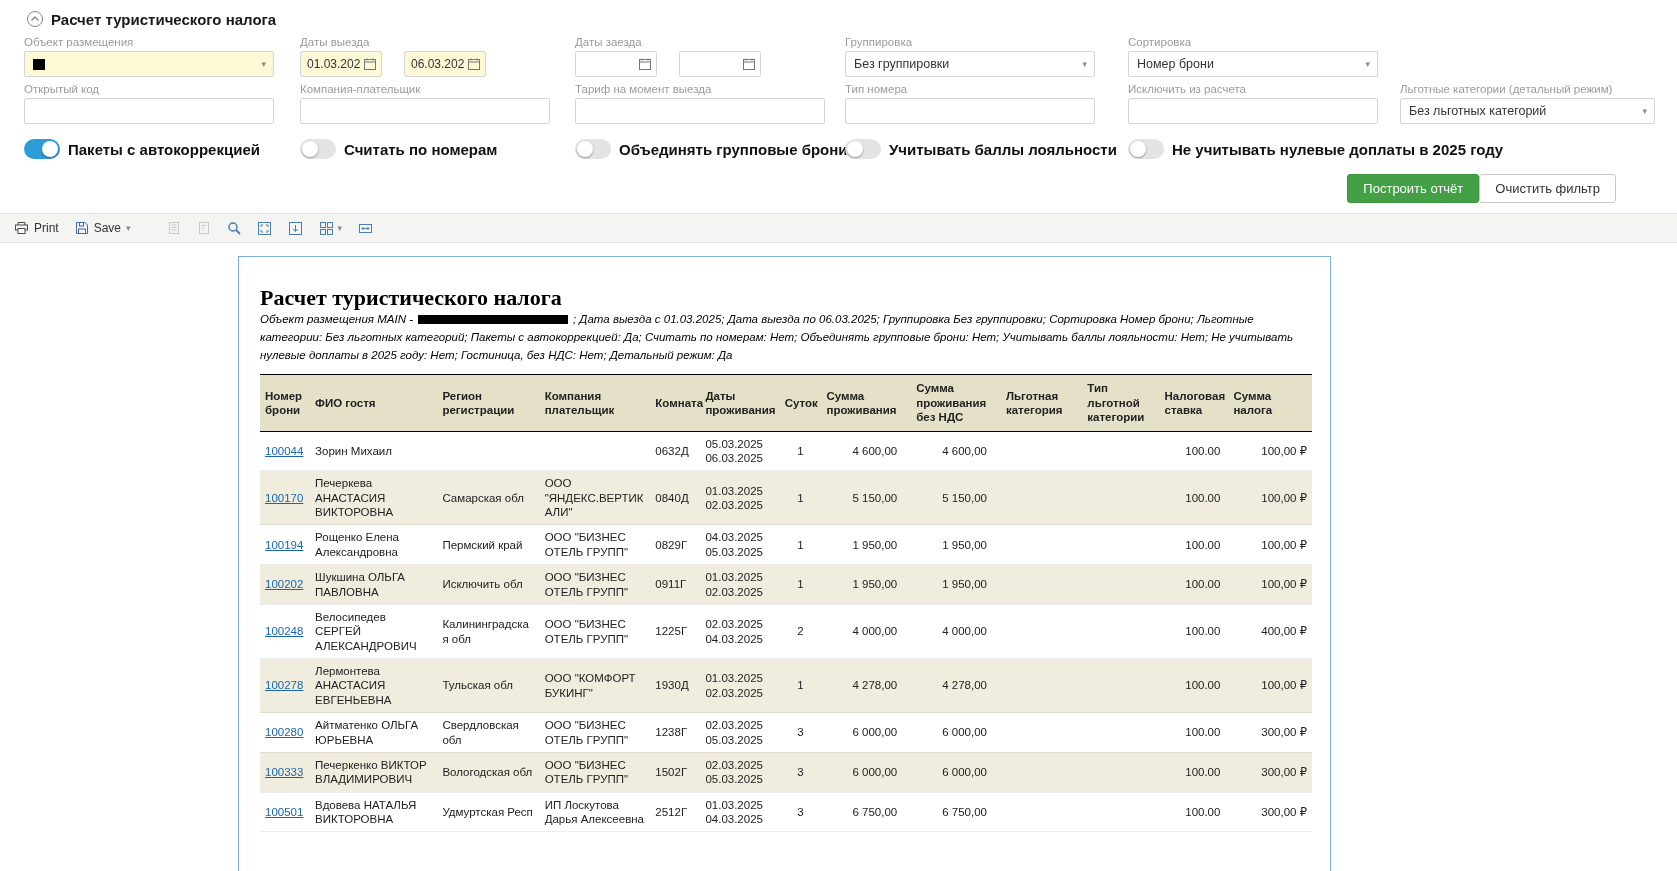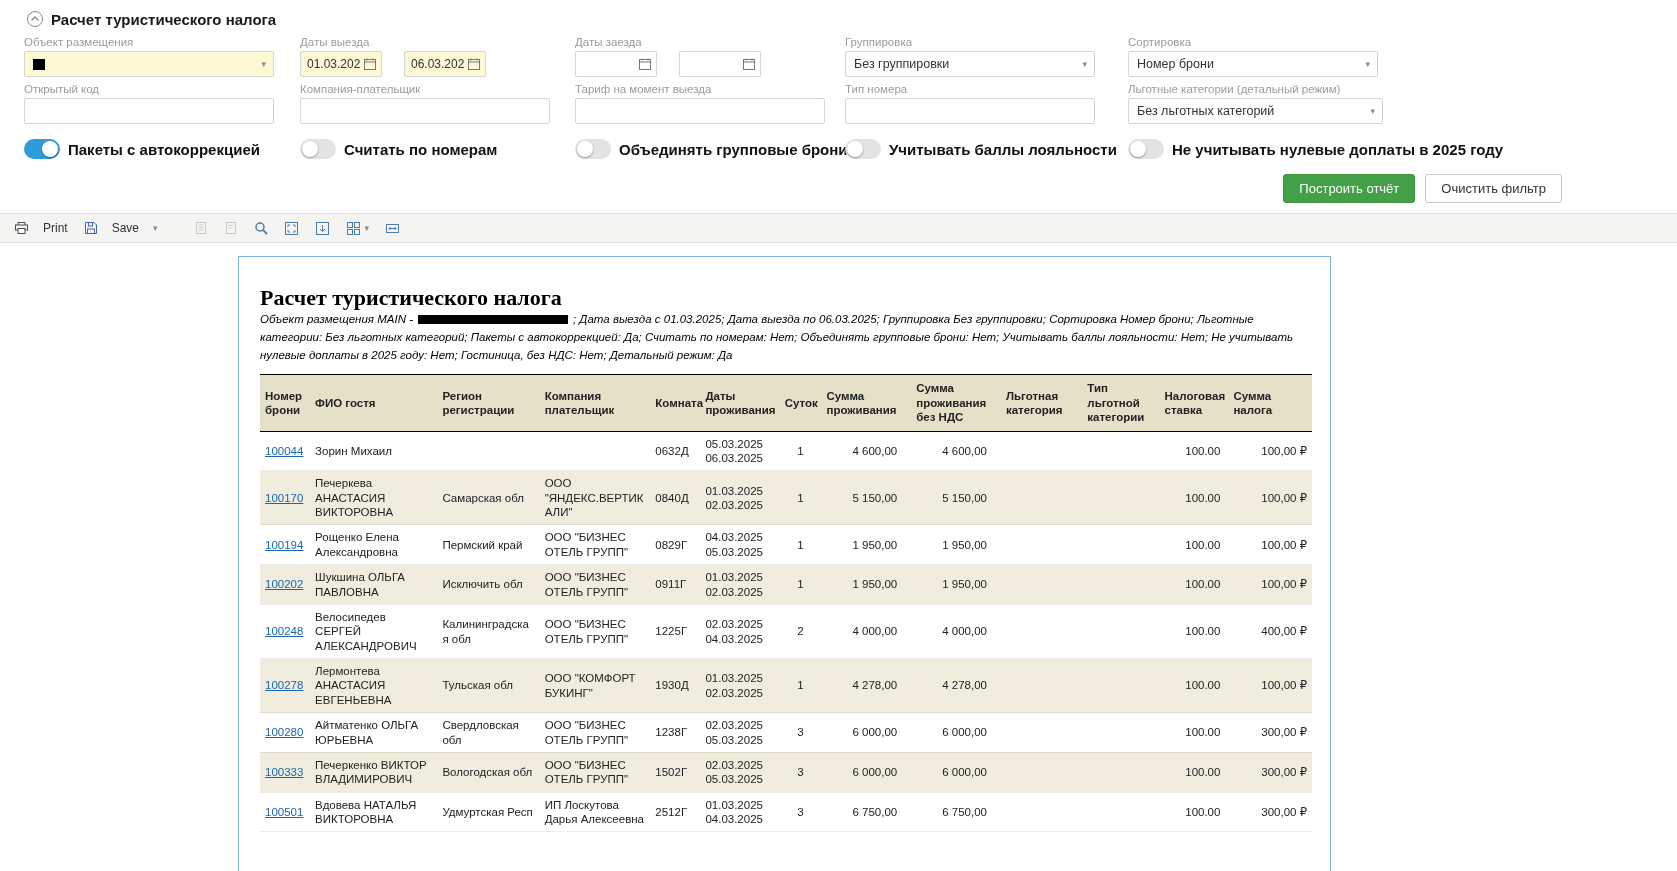--- a/index.html
+++ b/index.html
@@ -34,30 +34,30 @@
   .toggle{display:flex;align-items:center;gap:8px}
   .toggle-label{font-size:15px;font-weight:600;color:#111;white-space:nowrap}
   .switch{width:36px;height:20px;border-radius:10px;background:#e3e3e3;position:relative;
     flex:none;cursor:pointer;transition:background .1s}
   .switch::after{content:"";position:absolute;top:2px;left:2px;width:16px;height:16px;
     border-radius:50%;background:#fff;box-shadow:0 1px 2px rgba(0,0,0,.35)}
   .switch.on{background:#2d9cd8}
   .switch.on::after{left:18px}
 
   
-  .actions{display:flex;justify-content:flex-end;gap:10px;padding-right:115px;margin:4px 0 10px}
+  .actions{display:flex;justify-content:flex-end;padding-right:61px;margin:4px 0 10px}
   .btn-green{background:#44a047;color:#fff;border:1px solid #3e9441;border-radius:3px;
     font-size:13px;padding:6px 15px;cursor:pointer;font-family:inherit}
   .btn-plain{background:#fff;color:#333;border:1px solid #c9c9c9;border-radius:3px;
     font-size:13px;padding:6px 15px;cursor:pointer;font-family:inherit}
 
   
   .toolbar{height:30px;background:#f4f4f2;border-top:1px solid #e2e2e2;border-bottom:1px solid #e2e2e2;
     display:flex;align-items:center;padding:0 8px;gap:4px}
-  .tb-btn{display:flex;align-items:center;gap:14px;background:none;border:none;font-size:12px;
+  .tb-btn{display:flex;align-items:center;gap:5px;background:none;border:none;font-size:12px;
     color:#333;cursor:pointer;padding:3px 6px;font-family:inherit}
   .tb-icon{background:none;border:none;padding:3px 6px;cursor:pointer;display:flex;align-items:center;gap:4px}
   .tb-icon.disabled{opacity:.45;cursor:default}
   .tb-gap{width:16px}
 
   
   .viewer{padding:13px 0 0 238px;background:#fff}
   .page{width:1093px;min-height:620px;background:#fff;border:1px solid #7db2dd;
     padding:28px 20px 0 21px}
   .r-title{font-family:"Liberation Serif","DejaVu Serif",serif;font-size:22px;font-weight:bold;color:#000}
@@ -181,20 +181,26 @@
       </div>
     </div>
     <div>
       <div class="f-label">Тариф на момент выезда</div>
       <div class="control txt w250">
         <input class="bare" value="" style="">
       </div>
     </div>
     <div>
       <div class="f-label">Тип номера</div>
+      <div class="control txt w250">
+        <input class="bare" value="" style="">
+      </div>
+    </div>
+    <div>
+      <div class="f-label">Исключить из расчета</div>
       <div class="control txt w250">
         <input class="bare" value="" style="">
       </div>
     </div>
     <div>
       <div class="f-label">Льготные категории (детальный режим)</div>
       <div class="control select w255">
         <span>Без льготных категорий</span>
         <span class="caret">▾</span>
       </div>

